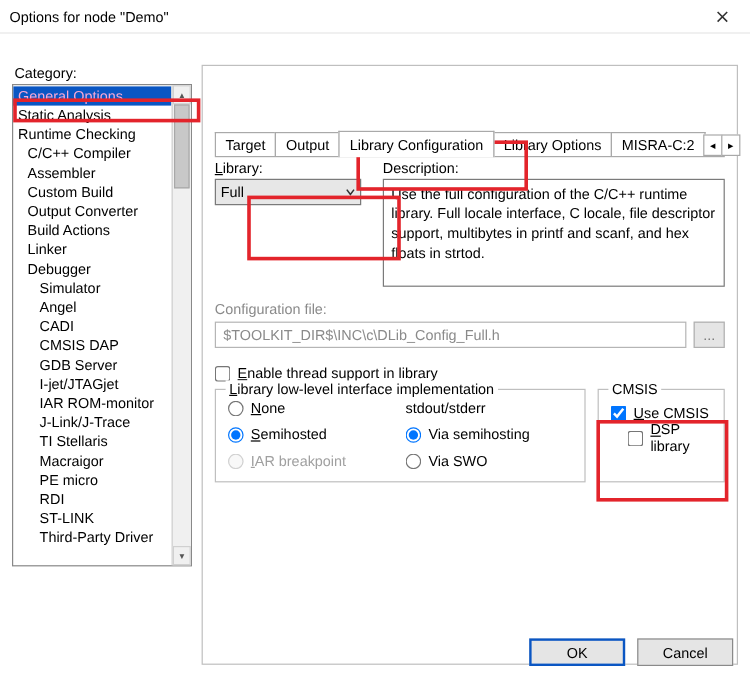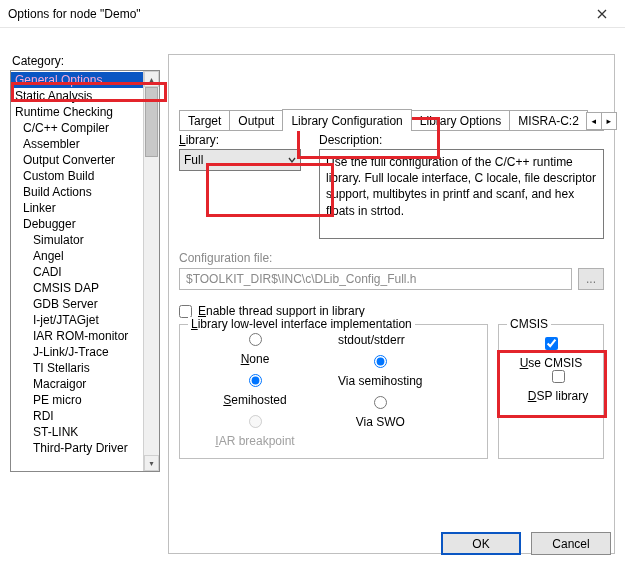--- a/index.html
+++ b/index.html
@@ -146,21 +146,21 @@
   .fieldset {
     border:1px solid #bfbfbf; padding:8px 10px 10px 10px; position:relative;
   }
   .fieldset .legend {
     position:absolute; top:-8px; left:8px; background:#fff; padding:0 3px;
   }
   .fs1 { flex:1; }
   .fs2 { width:106px; }
   .radio-col { display:flex; flex-direction:column; gap:8px; }
   .inner-cols { display:flex; gap:18px; }
-  .opt { display:flex; align-items:center; gap:6px;flex-direction:column; }
+  .opt { display:flex; align-items:center; gap:6px; }
   .disabled { color:#a0a0a0; }
   input[type=checkbox], input[type=radio] { margin:0; }
 
   .footer {
     position:absolute; bottom:10px; left:15px; right:14px;
     display:flex; justify-content:flex-end; gap:10px;
   }
   .btn {
     min-width:80px; height:23px; border:1px solid #8a8a8a; background:#e5e5e5;
     display:flex; align-items:center; justify-content:center; cursor:default;
@@ -182,22 +182,22 @@
 <div class="content">
   <div class="cat-col">
     <div class="cat-label">Category:</div>
     <div class="cat-box">
       <div class="cat-list" id="catList">
           <div class="cat-item selected">General Options</div>
           <div class="cat-item">Static Analysis</div>
           <div class="cat-item">Runtime Checking</div>
           <div class="cat-item indent1">C/C++ Compiler</div>
           <div class="cat-item indent1">Assembler</div>
+          <div class="cat-item indent1">Custom Build</div>
           <div class="cat-item indent1">Output Converter</div>
-          <div class="cat-item indent1">Custom Build</div>
           <div class="cat-item indent1">Build Actions</div>
           <div class="cat-item indent1">Linker</div>
           <div class="cat-item indent1">Debugger</div>
           <div class="cat-item indent2">Simulator</div>
           <div class="cat-item indent2">Angel</div>
           <div class="cat-item indent2">CADI</div>
           <div class="cat-item indent2">CMSIS DAP</div>
           <div class="cat-item indent2">GDB Server</div>
           <div class="cat-item indent2">I-jet/JTAGjet</div>
           <div class="cat-item indent2">IAR ROM-monitor</div>

